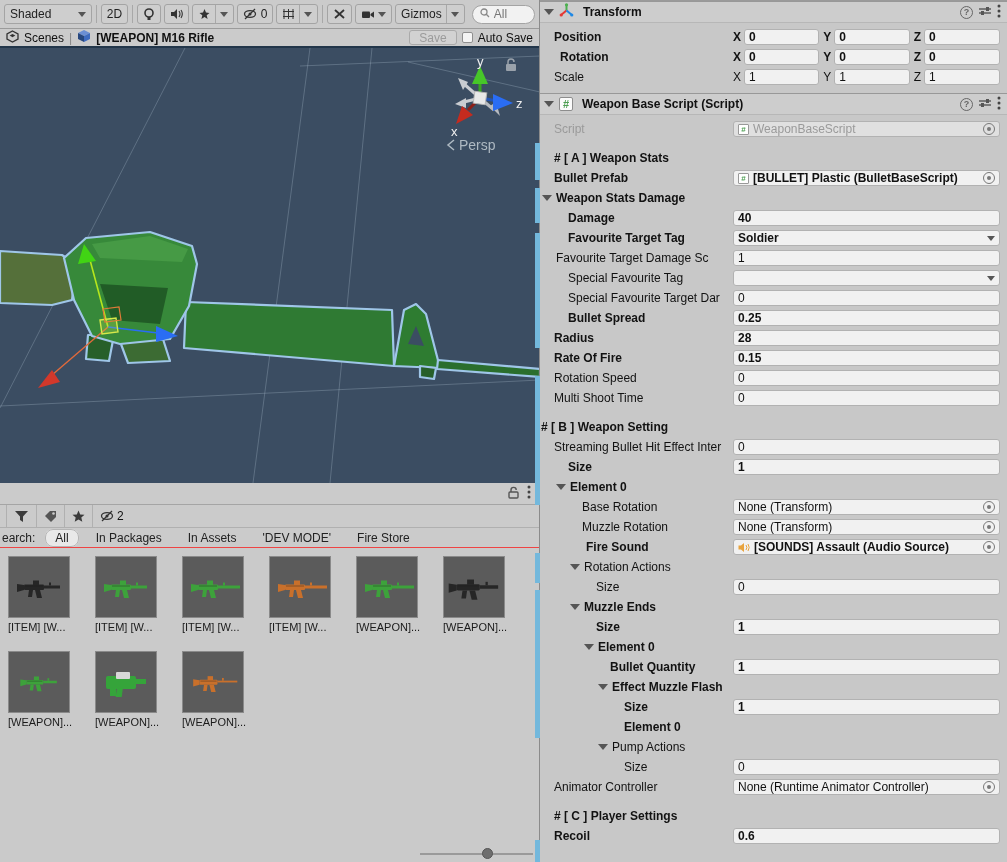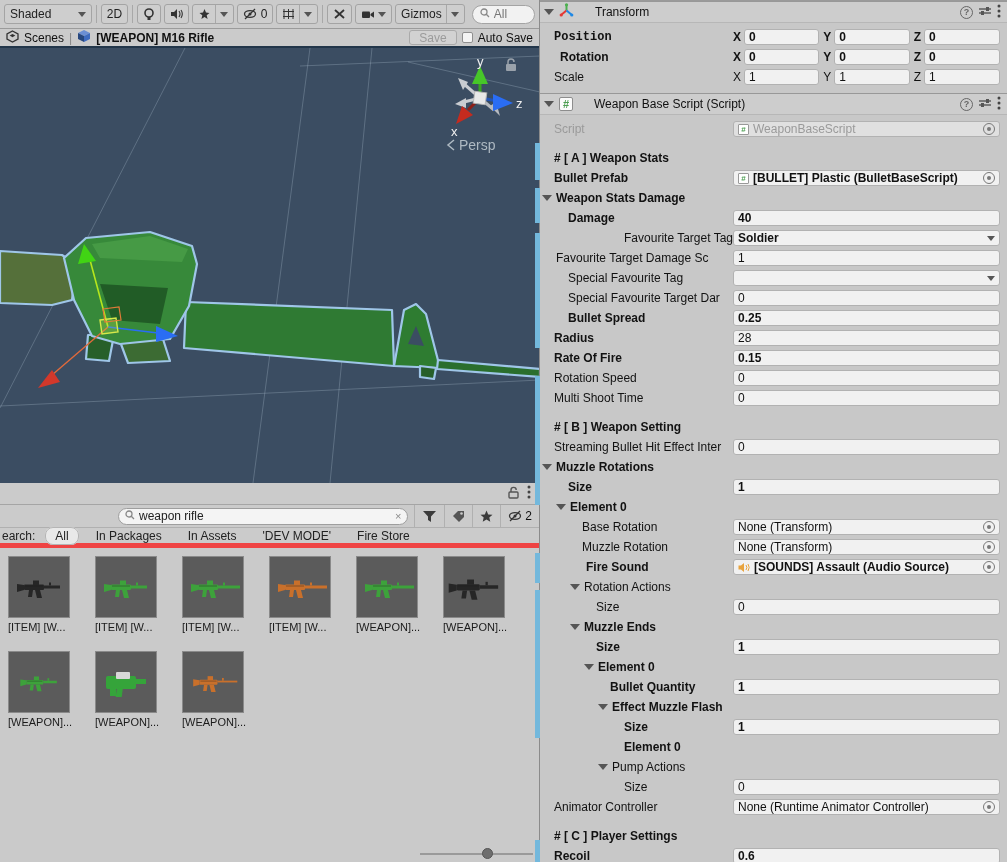--- a/index.html
+++ b/index.html
@@ -46,42 +46,42 @@
     border-bottom:1px solid #b0b0b0; padding:0; }
   .searchfield { margin-left:118px; width:292px; height:17px; background:#f4f4f4;
     border:1px solid #9e9e9e; border-radius:9px; display:flex; align-items:center;
     padding:0 6px; gap:4px; }
   .searchfield .sval { flex:1; color:#222; }
   .searchfield .clr { color:#8a8a8a; font-size:11px; }
   .sicons { display:flex; align-items:center; height:23px; margin-left:6px; flex:1; }
   .sic { height:23px; border-left:1px solid #b0b0b0; display:flex; align-items:center;
     justify-content:center; padding:0 7px; gap:2px; }
   .filterrow { height:20px; display:flex; align-items:center; gap:0; background:#cbcbcb;
-    border-bottom:5px solid #ef4444; color:#222; }
+    border-bottom:1px solid #ef4444; color:#222; }
   .filterrow .flabel { margin-left:2px; margin-right:10px; }
   .fitem { padding:1px 9px; margin-right:8px; border-radius:8px; }
   .fitem.active { background:#e9e9e9; border:1px solid #b5b5b5; }
   .thumbwrap { position:relative; flex:1; padding:8px 0 0 8px; display:flex; flex-wrap:wrap;
     align-content:flex-start; }
   .thumb { width:87px; height:95px; display:flex; flex-direction:column; align-items:flex-start; }
   .timg { width:62px; height:62px; background:#5b5b5b; border:1px solid #8a8a8a; }
   .tlabel { width:66px; margin-top:3px; font-size:11px; color:#1b1b1b; white-space:nowrap;
     overflow:hidden; text-align:left; }
   .sizeslider { position:absolute; left:420px; bottom:2px; width:113px; height:12px; }
   .sizeslider .groove { position:absolute; left:0; right:0; top:5px; height:2px; background:#9a9a9a; }
   .sizeslider .knob { position:absolute; left:62px; top:0; width:11px; height:11px;
     border-radius:50%; background:#6e6e6e; border:1px solid #555; }
 
   
   .strip { position:absolute; left:535px; width:5px; background:#73b8dc; z-index:9; }
 
   
   .comphead { height:22px; background:#cdcdcd; border-top:1px solid #989898;
     border-bottom:1px solid #b7b7b7; display:flex; align-items:center; padding:0 6px 0 4px; gap:5px; }
-  .comphead .title { font-weight:normal; margin-left:16px; }
+  .comphead .title { font-weight:bold; margin-left:4px; }
   .comphead .grow { flex:1; }
   .fold { width:0; height:0; border-left:5px solid transparent; border-right:5px solid transparent;
     border-top:6px solid #555; flex:0 0 auto; }
   .helpc { width:13px; height:13px; border-radius:50%; border:1.4px solid #666; color:#666;
     font-size:9px; font-weight:bold; display:flex; align-items:center; justify-content:center; }
   .irow { height:20px; display:flex; align-items:center; }
   .spacer8 { height:9px; }
   .ilabel { flex:0 0 193px; display:flex; align-items:center; gap:4px; white-space:nowrap;
     overflow:hidden; color:#121212; }
   .ilabel.dim { color:#9a9a9a; }
@@ -284,28 +284,20 @@
               <rect x="1" y="6" width="9" height="6" rx="1" fill="none" stroke="#555" stroke-width="1.4"></rect>
               <path d="M3 6 V4 a2.6 2.6 0 0 1 5.2 0" fill="none" stroke="#555" stroke-width="1.4"></path>
             </svg></span>
         <span><svg width="4" height="14" viewBox="0 0 4 14">
               <circle cx="2" cy="2" r="1.5" fill="#444"></circle>
               <circle cx="2" cy="7" r="1.5" fill="#444"></circle>
               <circle cx="2" cy="12" r="1.5" fill="#444"></circle>
             </svg></span>
       </div>
       <div class="searchrow">
-        <div class="searchfield">
-          <span><svg width="10" height="10" viewBox="0 0 10 10">
-                <circle cx="4" cy="4" r="3" fill="none" stroke="#888" stroke-width="1.3"></circle>
-                <line x1="6.3" y1="6.3" x2="9" y2="9" stroke="#888" stroke-width="1.3"></line>
-              </svg></span>
-          <span class="sval">weapon rifle</span>
-          <span class="clr">×</span>
-        </div>
         <div class="sicons">
           <span class="sic">
               <svg width="15" height="13" viewBox="0 0 15 13">
                 <polygon points="1,1 14,1 9,6.5 9,12 6,10 6,6.5" fill="#3b3b3b"></polygon>
               </svg>
             </span>
           <span class="sic">
               <svg width="13" height="13" viewBox="0 0 13 13">
                 <path d="M1 6 L6 1 H12 V7 L7 12 Z" fill="#555"></path>
                 <circle cx="9.5" cy="3.5" r="1.3" fill="#ccc"></circle>
@@ -499,21 +491,21 @@
             <rect x="3" y="6" width="3" height="4" fill="#555"></rect>
           </svg></span>
       <span><svg width="4" height="14" viewBox="0 0 4 14">
             <circle cx="2" cy="2" r="1.5" fill="#444"></circle>
             <circle cx="2" cy="7" r="1.5" fill="#444"></circle>
             <circle cx="2" cy="12" r="1.5" fill="#444"></circle>
           </svg></span>
     </div>
     <div id="transform-rows" style="padding:4px 0 6px 0;">
         <div class="irow">
-          <div class="ilabel" style="padding-left: 14px; font-weight: bold; font-family: Liberation Mono, monospace;">Position</div>
+          <div class="ilabel" style="padding-left: 14px; font-weight: bold;">Position</div>
           <div class="axes">
             <div class="axg">
               <span style="font-weight: bold;">X</span>
               <div class="fbox">
                 <span class="val" style="font-weight: bold;">0</span>
               </div>
             </div>
             <div class="axg">
               <span style="font-weight: bold;">Y</span>
               <div class="fbox">
@@ -639,21 +631,21 @@
           <div class="ilabel" style="font-weight: bold; padding-left: 28px;">
             <span>Damage</span>
           </div>
           <div class="ictrl">
             <div class="fbox">
               <span class="val" style="font-weight: bold;">40</span>
             </div>
           </div>
         </div>
         <div class="irow">
-          <div class="ilabel" style="font-weight: normal; padding-left: 28px; justify-content: flex-end;">
+          <div class="ilabel" style="font-weight: bold; padding-left: 28px;">
             <span>Favourite Target Tag</span>
           </div>
           <div class="ictrl">
             <div class="fbox">
               <span class="val" style="font-weight: bold;">Soldier</span>
               <span class="dropar"></span>
             </div>
           </div>
         </div>
         <div class="irow">
@@ -696,21 +688,21 @@
               <span class="val" style="font-weight: bold;">0.25</span>
             </div>
           </div>
         </div>
         <div class="irow">
           <div class="ilabel" style="font-weight: bold; padding-left: 14px;">
             <span>Radius</span>
           </div>
           <div class="ictrl">
             <div class="fbox">
-              <span class="val" style="font-weight: normal;">28</span>
+              <span class="val" style="font-weight: bold;">28</span>
             </div>
           </div>
         </div>
         <div class="irow">
           <div class="ilabel" style="font-weight: bold; padding-left: 14px;">
             <span>Rate Of Fire</span>
           </div>
           <div class="ictrl">
             <div class="fbox">
               <span class="val" style="font-weight: bold;">0.15</span>
@@ -732,38 +724,32 @@
             <span>Multi Shoot Time</span>
           </div>
           <div class="ictrl">
             <div class="fbox">
               <span class="val">0</span>
             </div>
           </div>
         </div>
         <div class="spacer8"></div>
         <div class="irow">
-          <div class="ilabel" style="font-weight: bold; padding-left: 14px;">
+          <div class="ilabel" style="font-weight: bold; padding-left: 1px;">
             <span># [ B ] Weapon Setting</span>
           </div>
         </div>
         <div class="irow">
           <div class="ilabel" style="padding-left: 14px;">
             <span>Streaming Bullet Hit Effect Inter</span>
           </div>
           <div class="ictrl">
             <div class="fbox">
               <span class="val">0</span>
             </div>
-          </div>
-        </div>
-        <div class="irow">
-          <div class="ilabel" style="font-weight: bold; padding-left: 2px;">
-            <span class="fold"></span>
-            <span>Muzzle Rotations</span>
           </div>
         </div>
         <div class="irow">
           <div class="ilabel" style="font-weight: bold; padding-left: 28px;">
             <span>Size</span>
           </div>
           <div class="ictrl">
             <div class="fbox">
               <span class="val" style="font-weight: bold;">1</span>
             </div>

